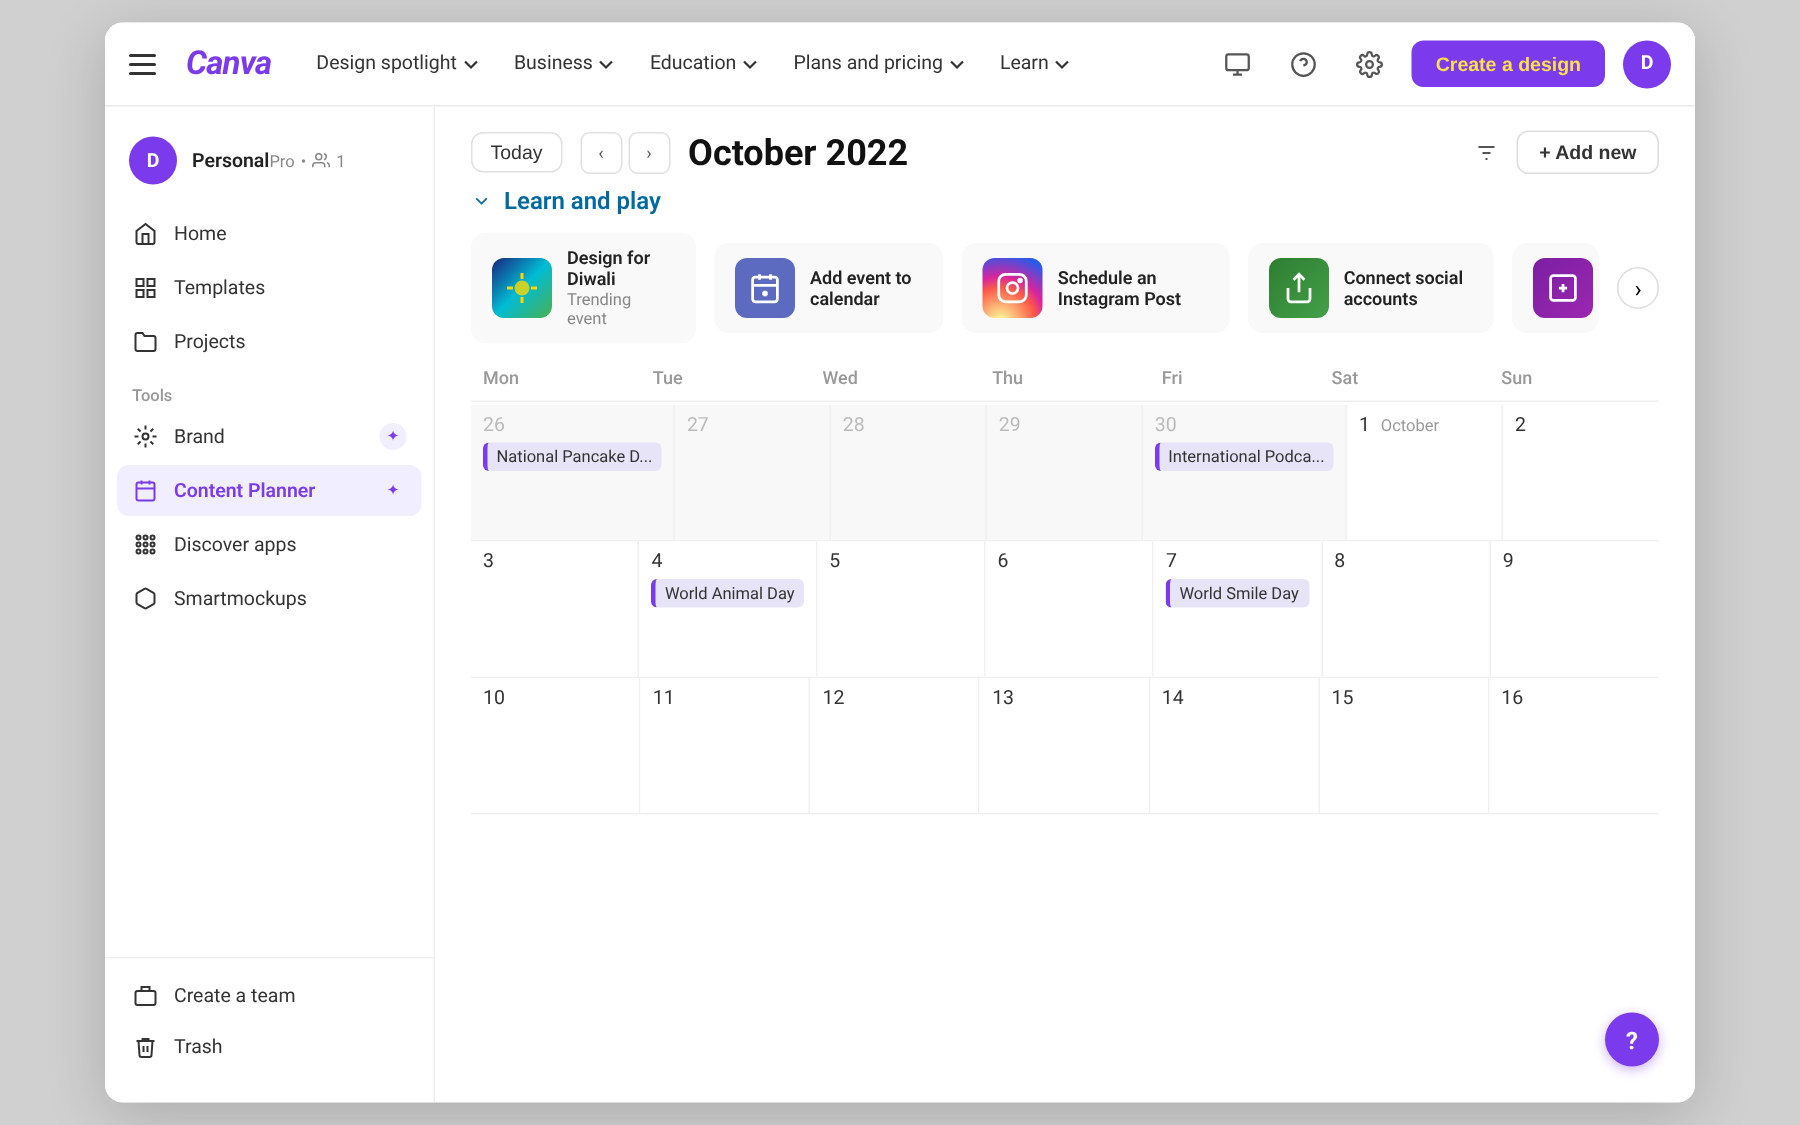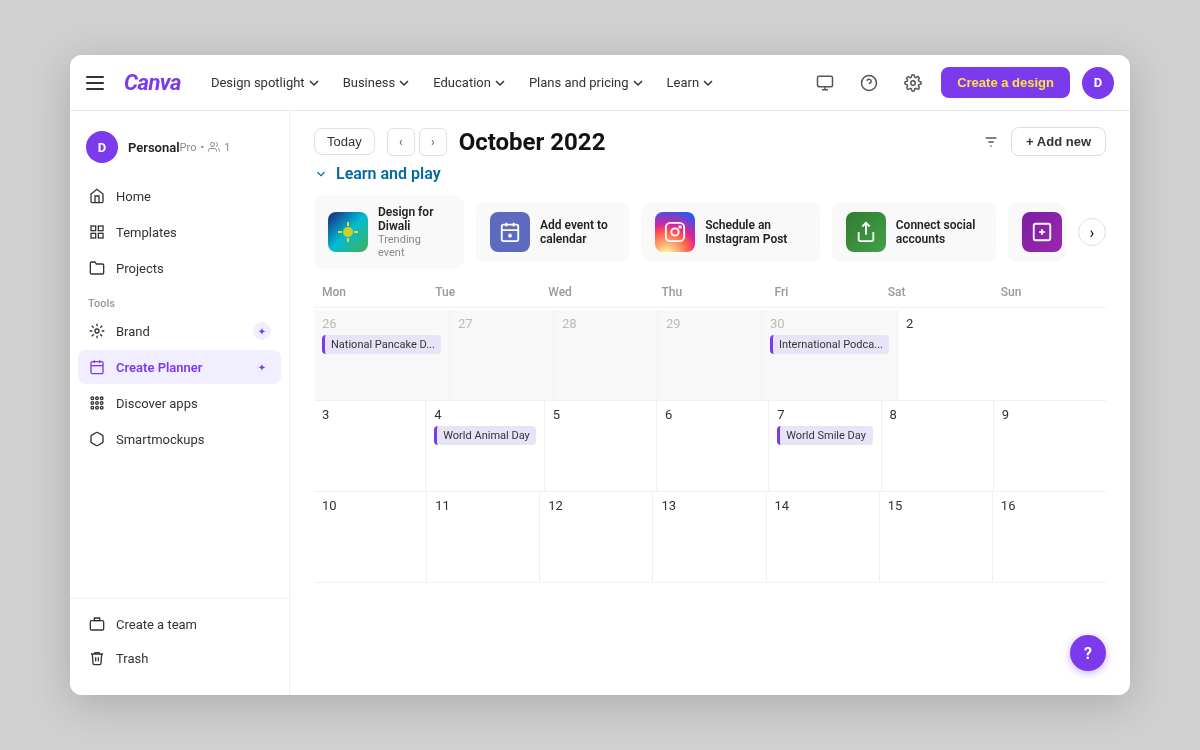--- a/index.html
+++ b/index.html
@@ -6,21 +6,21 @@
     body {
       background: #d0d0d0;
       display: flex;
       align-items: center;
       justify-content: center;
       min-height: 100vh;
       font-family: -apple-system, BlinkMacSystemFont, 'Segoe UI', Roboto, sans-serif;
     }
     .window {
       width: 1060px;
-      height: 640px;
+      height: 720px;
       background: #fff;
       border-radius: 12px;
       overflow: hidden;
       box-shadow: 0 8px 40px rgba(0,0,0,0.18);
       display: flex;
       flex-direction: column;
     }
     
     .topnav {
       height: 56px;
@@ -413,21 +413,21 @@
         </div>
         <div class="sidebar-item active">
           <span class="sidebar-icon">
             <svg width="16" height="16" viewBox="0 0 24 24" fill="none" stroke="#7c3aed" stroke-width="2">
                 <rect x="3" y="4" width="18" height="18" rx="2"></rect>
                 <line x1="16" y1="2" x2="16" y2="6"></line>
                 <line x1="8" y1="2" x2="8" y2="6"></line>
                 <line x1="3" y1="10" x2="21" y2="10"></line>
               </svg>
           </span>
-          <span style="color:#7c3aed;font-weight:600;">Create Planner</span>
+          <span style="color:#7c3aed;font-weight:600;">Content Planner</span>
           <span class="badge">✦</span>
         </div>
         <div class="sidebar-item">
           <span class="sidebar-icon">
             <svg width="16" height="16" viewBox="0 0 24 24" fill="none" stroke="currentColor" stroke-width="2">
                 <circle cx="5" cy="5" r="2"></circle>
                 <circle cx="12" cy="5" r="2"></circle>
                 <circle cx="19" cy="5" r="2"></circle>
                 <circle cx="5" cy="12" r="2"></circle>
                 <circle cx="12" cy="12" r="2"></circle>
@@ -595,20 +595,26 @@
                 <div class="cal-date">28</div>
               </div>
               <div class="cal-cell other-month">
                 <div class="cal-date">29</div>
               </div>
               <div class="cal-cell other-month">
                 <div class="cal-date">30</div>
                 <div class="cal-event">International Podca...</div>
               </div>
               <div class="cal-cell">
+                <div class="cal-date current-month">
+                  <span>1</span>
+                  <span style="font-size:11px;color:#999;margin-left:4px;">October</span>
+                </div>
+              </div>
+              <div class="cal-cell">
                 <div class="cal-date current-month">2</div>
               </div>
             </div>
 
             <div class="cal-week">
               <div class="cal-cell">
                 <div class="cal-date current-month">3</div>
               </div>
               <div class="cal-cell">
                 <div class="cal-date current-month">4</div>

